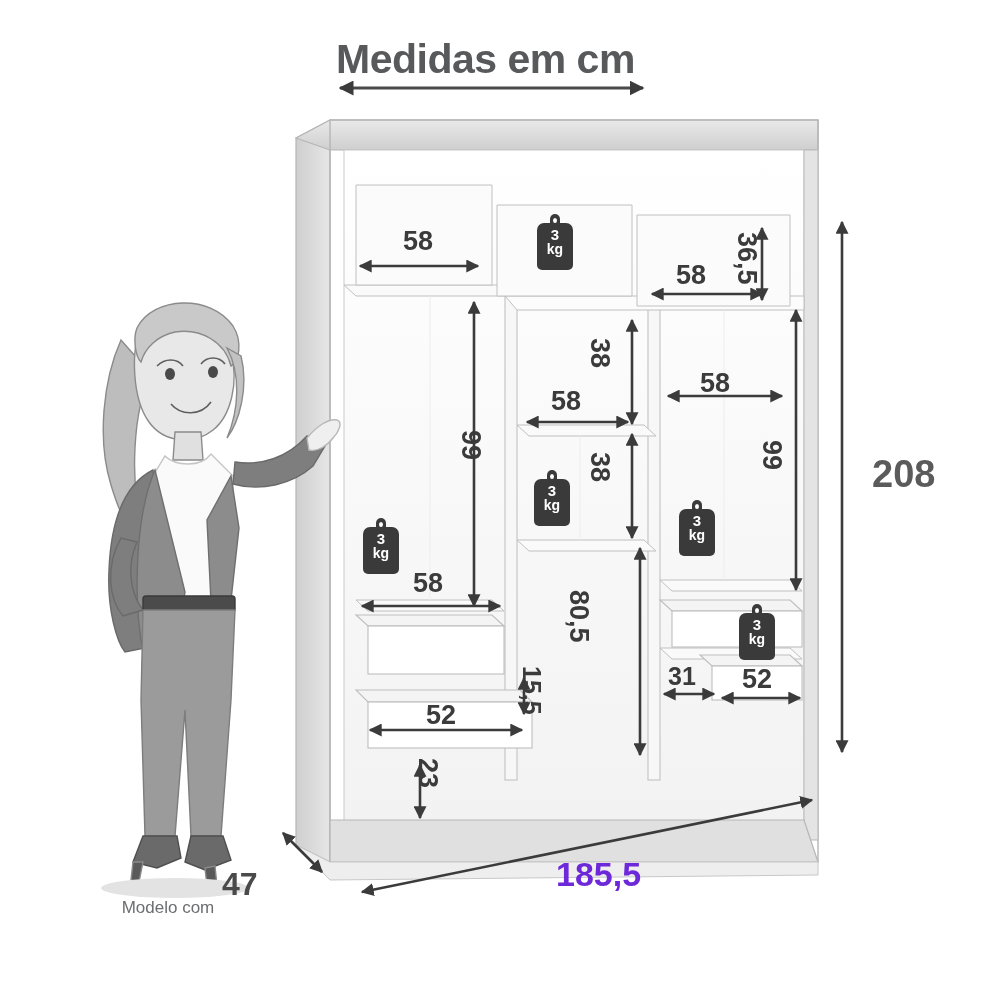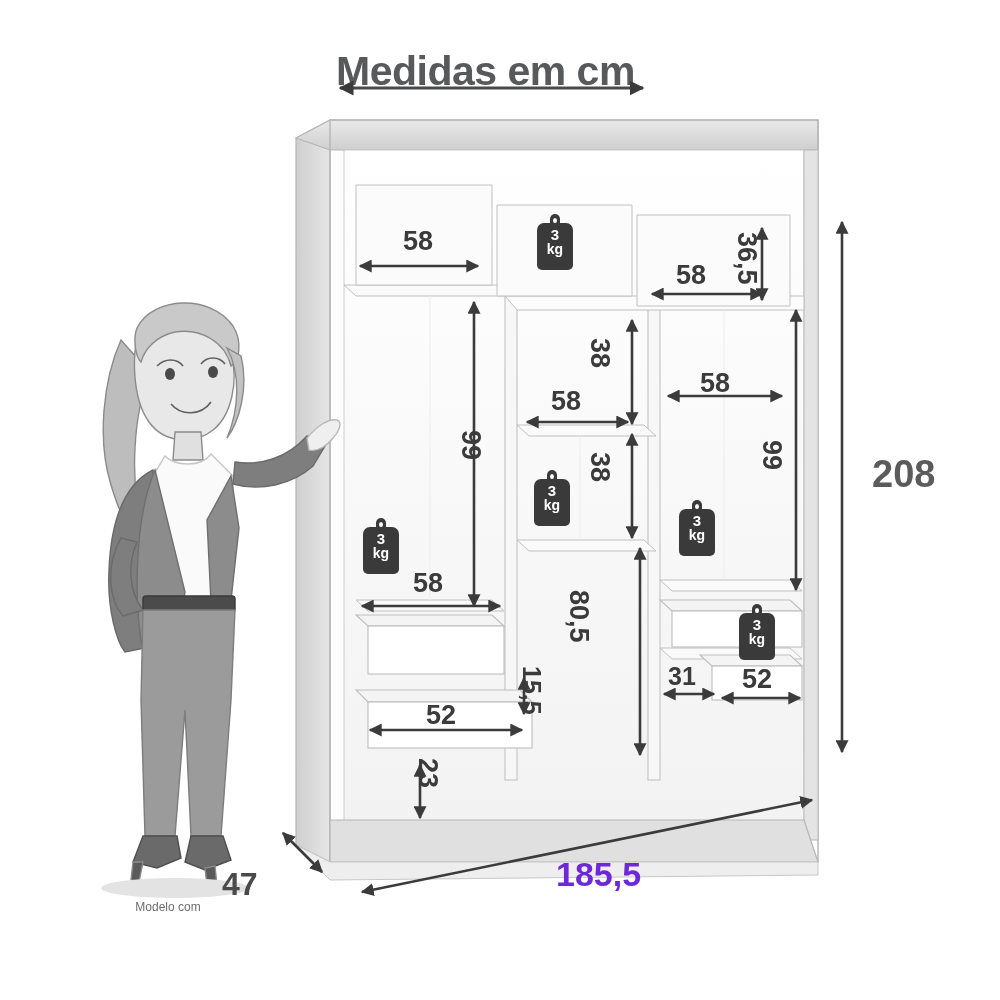--- a/index.html
+++ b/index.html
@@ -2,21 +2,21 @@
 <html><head>
 <meta charset="utf-8">
 <style>
   html,body{margin:0;padding:0;background:#ffffff;}
   body{width:1000px;height:1000px;overflow:hidden;
        font-family:"Liberation Sans",sans-serif;}
   #stage{position:relative;width:1000px;height:1000px;background:#fff;}
 
   
   .title{
-    position:absolute;left:336px;top:48px;
+    position:absolute;left:336px;top:36px;
     font-size:41px;font-weight:bold;color:#58595b;
     letter-spacing:-0.5px;white-space:nowrap;
   }
 
   
   .dim{
     position:absolute;color:#3b3b3b;font-weight:bold;
     white-space:nowrap;line-height:1;
   }
   .dim.vert{transform-origin:center center;}
@@ -38,21 +38,21 @@
   .kgtag .txt{
     position:absolute;left:0;top:13px;width:36px;
     text-align:center;color:#fff;font-weight:bold;
     font-size:15px;line-height:15px;
   }
   .kgtag .txt .u{font-size:14px;display:block;}
 
   
   .caption{
     position:absolute;text-align:center;color:#6d6e70;
-    font-size:12px;line-height:23px;white-space:nowrap;
+    font-size:17px;line-height:23px;white-space:nowrap;
   }
 
   svg{position:absolute;left:0;top:0;}
 </style>
 </head>
 <body>
 
 <div id="stage">
 
   <div class="title">Medidas em cm</div>

